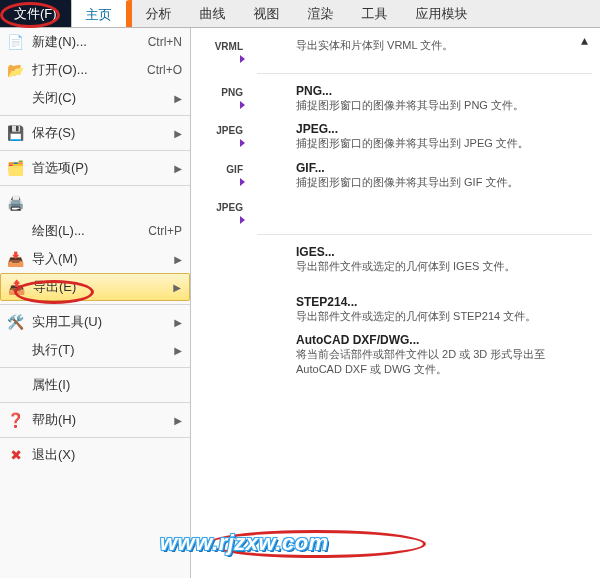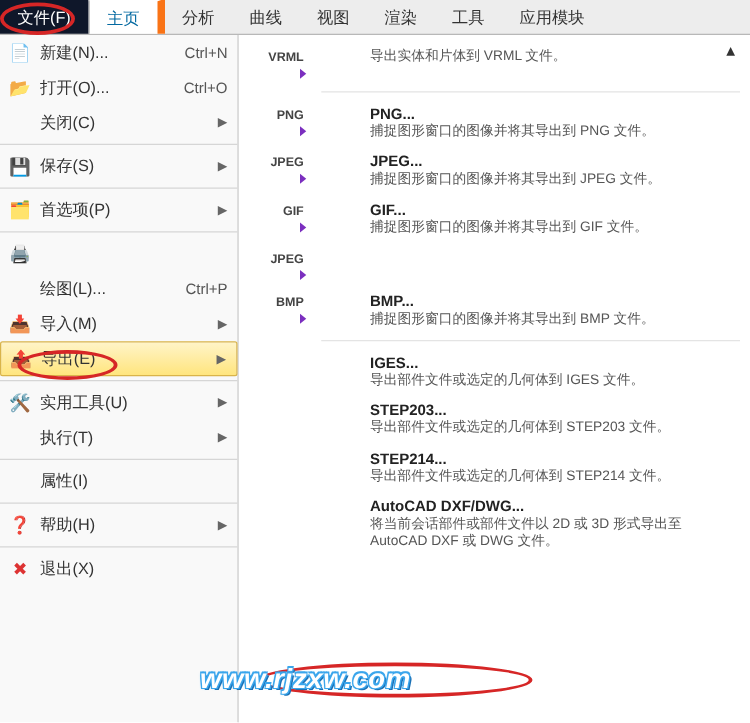--- a/index.html
+++ b/index.html
@@ -185,46 +185,32 @@
           </div>
       </div>
 
       <div class="sub-item">
         <div class="tag-col">
             <span class="tag">JPEG</span>
             <div class="tri"></div>
           </div>
       </div>
 
-      <div class="sub-item">
-        <div class="tag-col">
-            <span class="tag">BMP</span>
-            <div class="tri"></div>
-          </div>
-        <div class="txt-col">
-            <div class="title">BMP...</div>
-            <div class="desc">捕捉图形窗口的图像并将其导出到 BMP 文件。</div>
-          </div>
-      </div>
       <div class="sub-sep"></div>
 
       <div class="sub-item">
         <div class="tag-col"></div>
         <div class="txt-col">
             <div class="title">IGES...</div>
             <div class="desc">导出部件文件或选定的几何体到 IGES 文件。</div>
           </div>
       </div>
 
       <div class="sub-item">
         <div class="tag-col"></div>
-        <div class="txt-col">
-            <div class="title">STEP203...</div>
-            <div class="desc">导出部件文件或选定的几何体到 STEP203 文件。</div>
-          </div>
       </div>
 
       <div class="sub-item">
         <div class="tag-col"></div>
         <div class="txt-col">
             <div class="title">STEP214...</div>
             <div class="desc">导出部件文件或选定的几何体到 STEP214 文件。</div>
           </div>
       </div>
 

